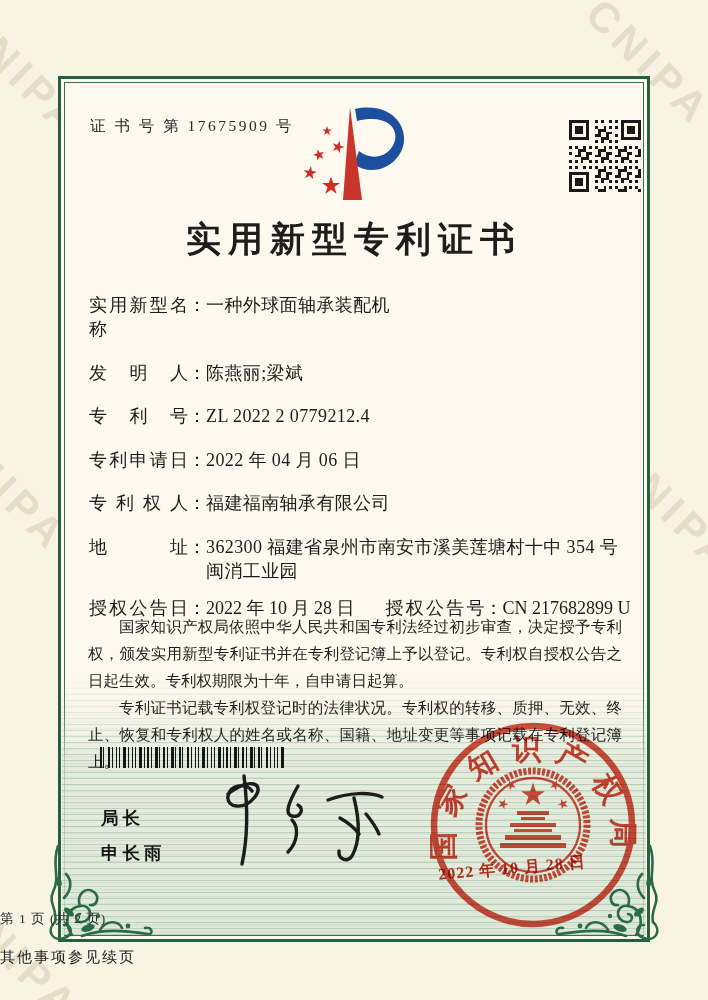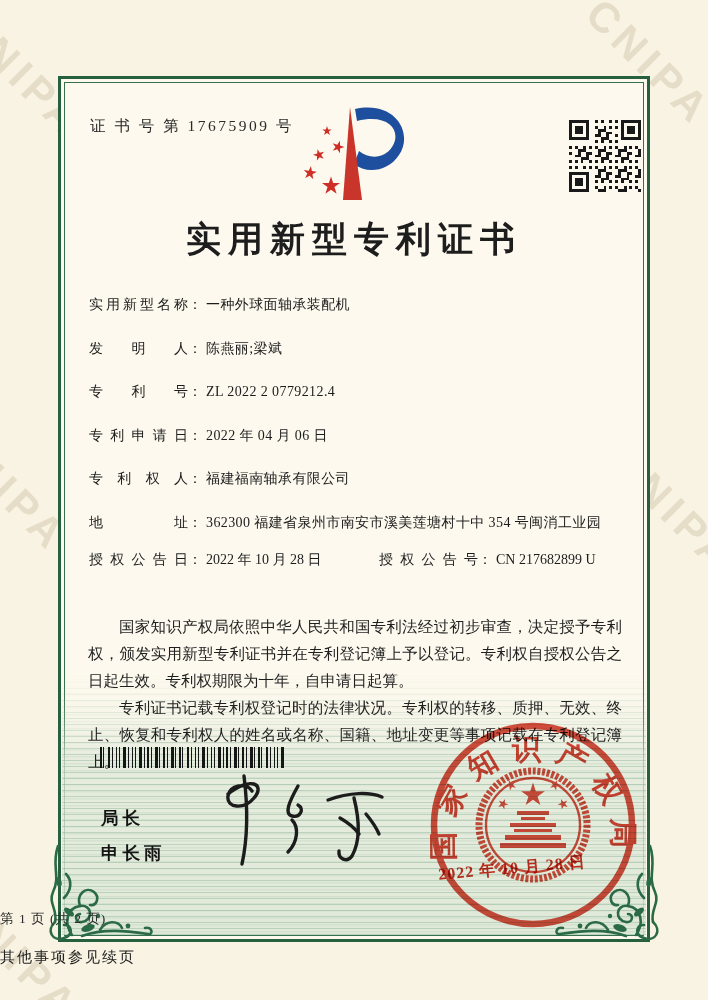--- a/index.html
+++ b/index.html
@@ -32,28 +32,28 @@
   #cert-no{position:absolute;left:90px;top:116px;z-index:5;font-size:15.5px;
            letter-spacing:2.5px;color:#2a2a2a;}
   #logo{position:absolute;left:293px;top:104px;z-index:5;}
   #qr{position:absolute;left:569px;top:120px;width:72px;height:72px;z-index:5;}
 
   #title{position:absolute;left:0;top:216px;width:708px;text-align:center;z-index:5;
          font-size:35px;font-weight:bold;letter-spacing:7px;color:#1d1d1d;}
 
   
   #fields{position:absolute;left:89px;top:293px;width:548px;z-index:5;
-          font-size:14px;color:#1c1c1c;}
+          font-size:18px;color:#1c1c1c;}
   .frow{display:flex;line-height:24px;margin-bottom:19.5px;}
   .flabel{display:inline-block;width:99px;text-align:justify;text-align-last:justify;flex:none;}
   .fcolon{flex:none;width:18px;}
   .fvalue{flex:1;letter-spacing:.4px;}
   .grantrow{display:flex;line-height:24px;}
   .grant-left{display:flex;width:290px;flex:none;}
-  .grant-right{display:flex;flex:1;}
+  .grant-right{display:flex;flex:1;justify-content:center;}
   .glabel{display:inline-block;width:99px;text-align:justify;text-align-last:justify;flex:none;}
 
   
   #paras{position:absolute;left:88px;top:588px;width:534px;z-index:5;
          font-size:15.5px;line-height:27px;color:#1f1f1f;text-align:justify;margin-top:25px;}
   #paras p{margin:0;text-indent:2em;}
 
   
   #barcode{position:absolute;left:100px;top:747px;width:186px;height:21px;z-index:5;
     background:

